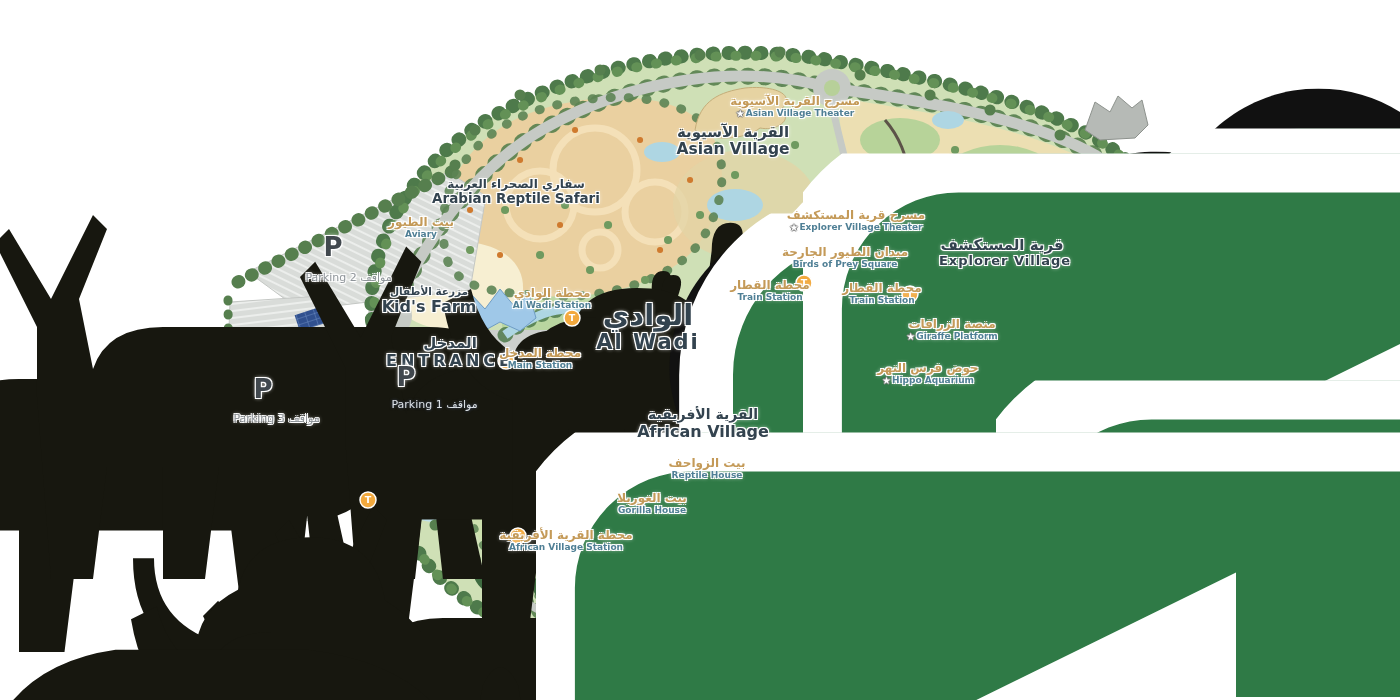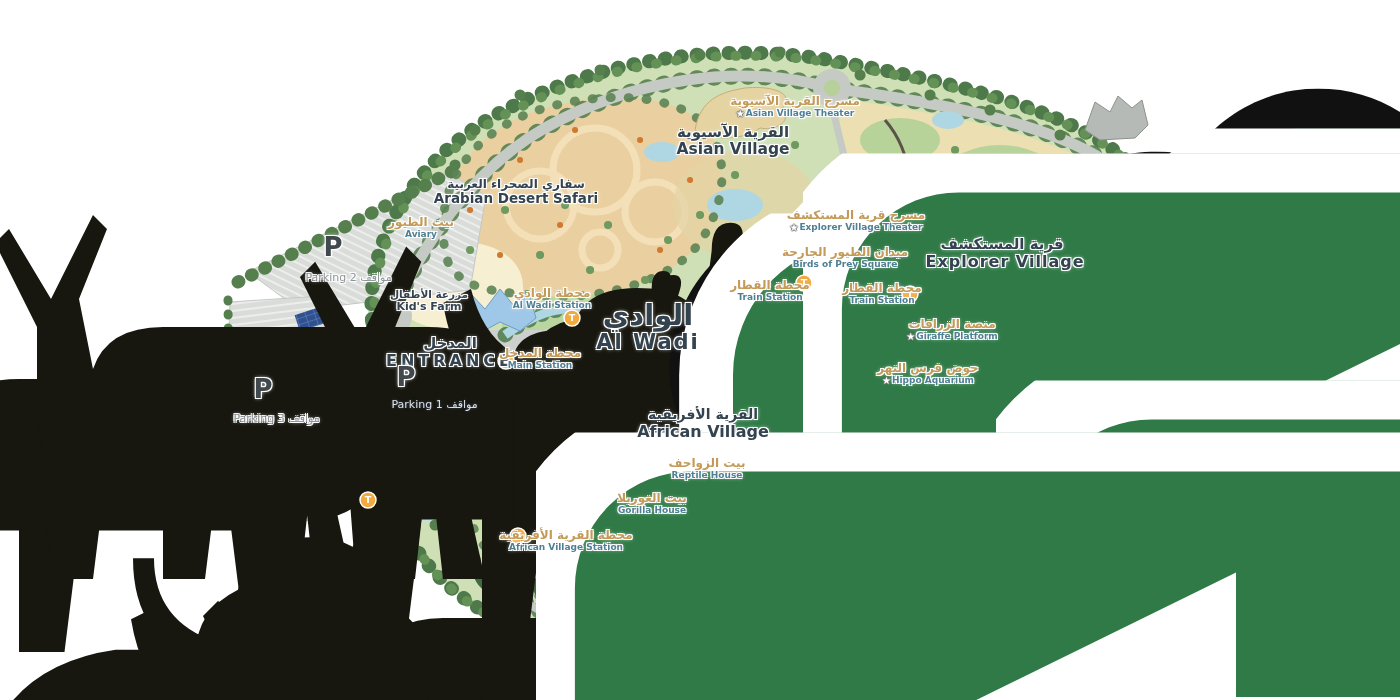--- a/index.html
+++ b/index.html
@@ -6,24 +6,24 @@
   #stage{position:relative;width:1400px;height:700px;background:#fff;overflow:hidden;
          font-family:"DejaVu Sans",sans-serif;}
   #terrain,#overlay{position:absolute;left:0;top:0;}
   #labels{position:absolute;left:0;top:0;width:1400px;height:700px;pointer-events:none;}
   .map-label{position:absolute;transform:translate(-50%,-50%);text-align:center;
              white-space:nowrap;line-height:1.12;}
   .halo{text-shadow:-1px -1px 0 #fff,1px -1px 0 #fff,-1px 1px 0 #fff,1px 1px 0 #fff,0 0 4px #fff;}
   .zone-label .ar,.zone-label .en{display:block;font-weight:700;color:#33434f;}
   .zone-arabian-desert-safari .ar{font-size:12px;} .zone-arabian-desert-safari .en{font-size:13.5px;}
   .zone-asian-village .ar{font-size:15px;} .zone-asian-village .en{font-size:15.5px;}
-  .zone-explorer-village .ar{font-size:15px;} .zone-explorer-village .en{font-size:16px;letter-spacing:1px;padding-left:6px;}
+  .zone-explorer-village .ar{font-size:15px;} .zone-explorer-village .en{font-size:13px;letter-spacing:1px;padding-left:6px;}
   .zone-al-wadi .ar{font-size:29px;} .zone-al-wadi .en{font-size:21px;letter-spacing:2px;}
   .zone-african-village .ar{font-size:14px;} .zone-african-village .en{font-size:16px;}
-  .zone-kids-farm .ar{font-size:10.5px;} .zone-kids-farm .en{font-size:11px;}
+  .zone-kids-farm .ar{font-size:10.5px;} .zone-kids-farm .en{font-size:16px;}
   .zone-entrance .ar{font-size:15px;} .zone-entrance .en{font-size:16px;letter-spacing:4px;}
   .poi-label .ar,.station-label .ar{display:block;font-size:12px;font-weight:700;color:#c49a58;}
   .poi-label .en,.station-label .en{display:block;font-size:9px;font-weight:700;color:#4f7f95;}
   .poi-label .star{color:#fff;font-size:10px;vertical-align:-1px;margin-right:1px;
      text-shadow:0 0 2px #666,-1px 0 0 #888,1px 0 0 #888,0 -1px 0 #888,0 1px 0 #888;}
   .parking-label .p{display:block;font-size:26px;font-weight:700;color:#41484e;line-height:1;}
   .parking-label .sub{display:block;font-size:11px;color:#8f959a;margin-top:2px;padding-left:35px;}
   .parking-parking-1 .sub{color:#dde2e7;text-shadow:0 0 3px #43506e;}
 </style>
 </head>
@@ -420,21 +420,21 @@
       </g>
       <g transform="translate(368,500)">
         <circle r="8" fill="#f2a93e" stroke="#fff" stroke-width="1.5"></circle>
         <text y="3.4" text-anchor="middle" font-size="9.5" font-weight="bold" fill="#fff">T</text>
       </g>
     </svg>
 
 <div id="labels">
       <div class="map-label zone-label zone-arabian-desert-safari" style="left: 516px; top: 192px;">
         <span class="ar halo">سفاري الصحراء العربية</span>
-        <span class="en halo">Arabian Desert Safari</span>
+        <span class="en halo">Arabian Reptile Safari</span>
       </div>
       <div class="map-label zone-label zone-asian-village" style="left: 733px; top: 141px;">
         <span class="ar halo">القرية الآسيوية</span>
         <span class="en halo">Asian Village</span>
       </div>
       <div class="map-label zone-label zone-explorer-village" style="left: 1002px; top: 253px;">
         <span class="ar halo">قرية المستكشف</span>
         <span class="en halo">Explorer Village</span>
       </div>
       <div class="map-label zone-label zone-al-wadi" style="left: 648px; top: 327px;">

